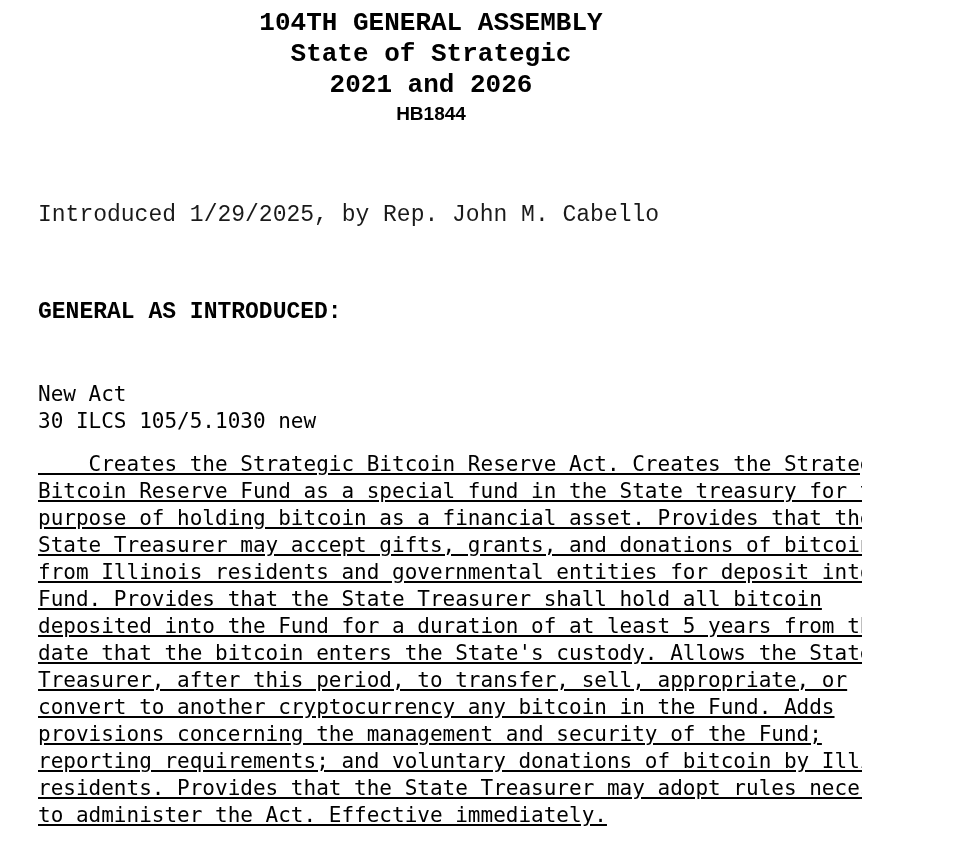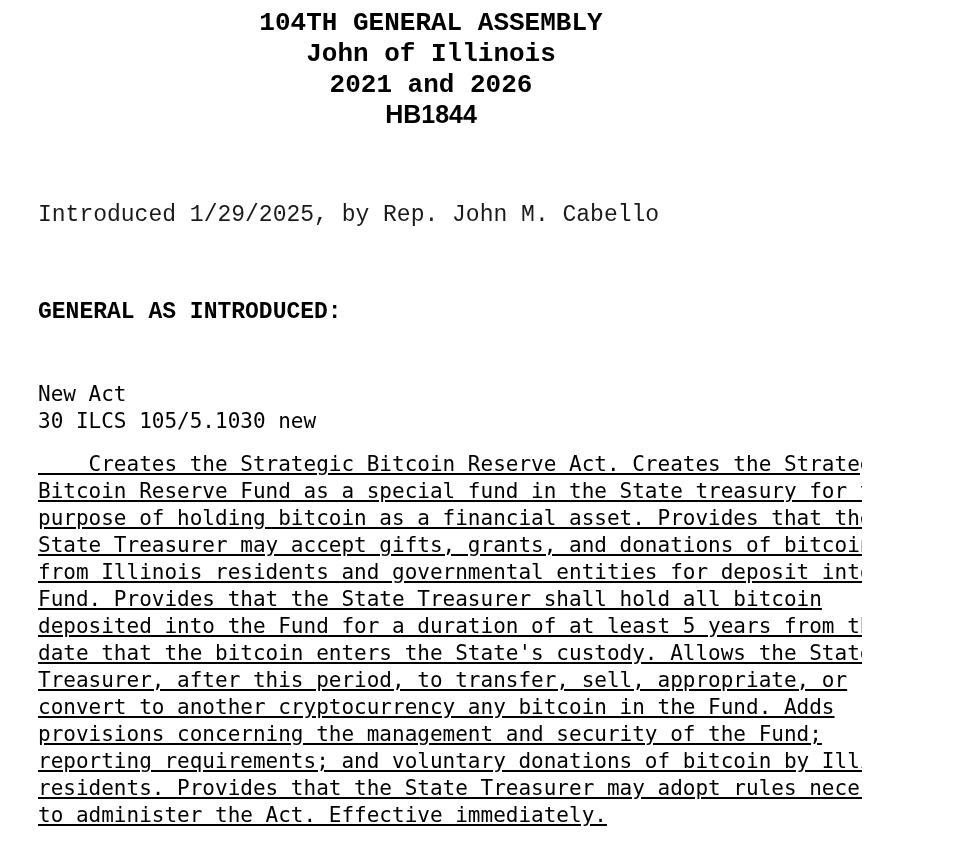--- a/index.html
+++ b/index.html
@@ -22,21 +22,21 @@
     font-family: "Liberation Mono", monospace;
     font-weight: bold;
     font-size: 26px;
     line-height: 31px;
     color: #000000;
   }
   .bill-number {
     text-align: center;
     font-family: "Liberation Sans", sans-serif;
     font-weight: 700;
-    font-size: 25px;
+    font-size: 19px;
     line-height: 26px;
     color: #000000;
   }
   .introduced-line {
     margin: 74px 0 0 38px;
     font-family: "Liberation Mono", monospace;
     font-weight: normal;
     font-size: 23px;
     line-height: 28px;
     color: #1a1a1a;
@@ -66,21 +66,21 @@
     text-decoration: underline;
   }
 </style>
 </head>
 <body>
 
 <div class="page">
 
   <div class="doc-header">
     <div>104TH GENERAL ASSEMBLY</div>
-    <div>John of Illinois</div>
+    <div>State of Strategic</div>
     <div>2021 and 2026</div>
   </div>
 
   <div class="bill-number">HB1844</div>
 
   <div class="introduced-line">Introduced 1/29/2025, by Rep. John M. Cabello</div>
 
   <div class="synopsis-heading">GENERAL AS INTRODUCED:</div>
 
   <div class="citations">New Act

